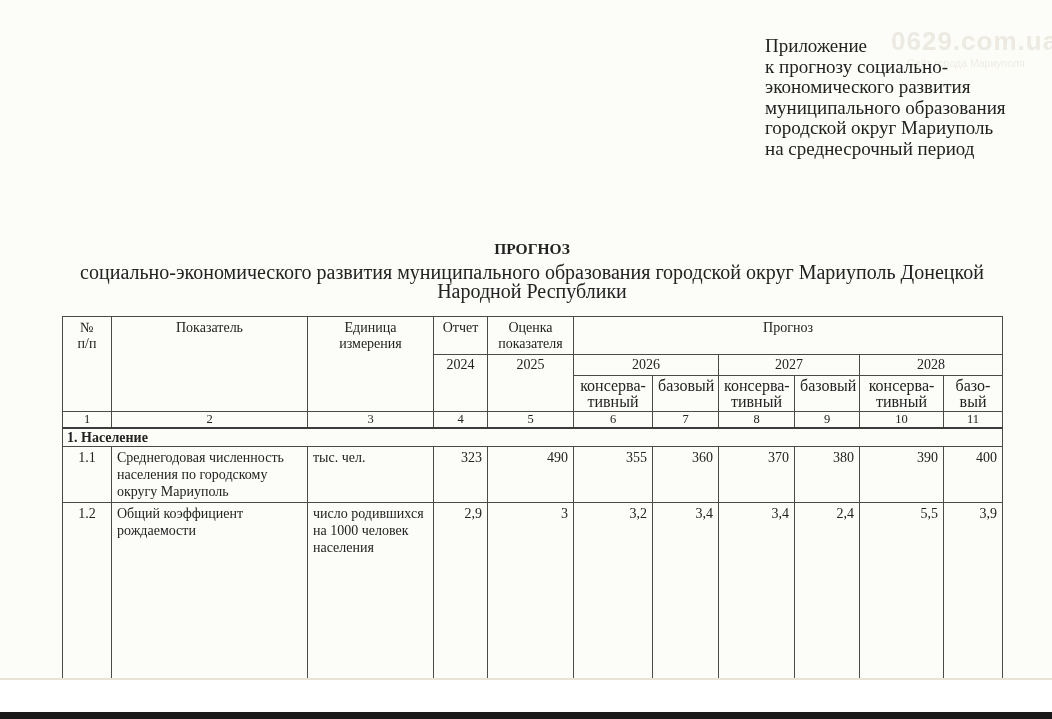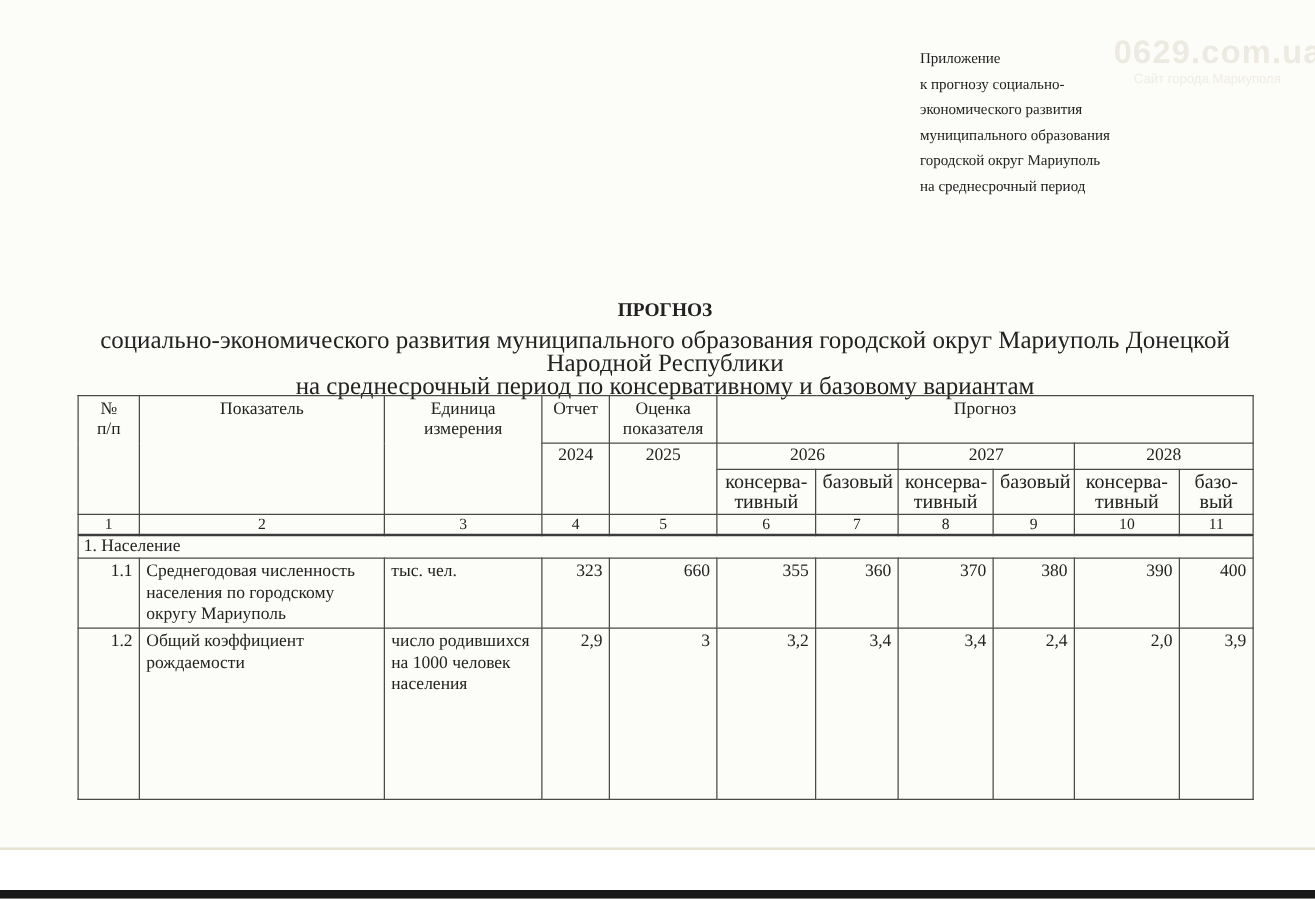--- a/index.html
+++ b/index.html
@@ -18,22 +18,22 @@
     color: #edeae1;
     font-family: "Liberation Sans", sans-serif;
     user-select: none;
     line-height: 1;
   }
   .wm-line1 { font-size: 26px; font-weight: bold; letter-spacing: 1px; }
   .wm-line2 { font-size: 10.5px; margin-top: 4px; padding-left: 16px; color: #efece4; }
 
   
   .appendix {
-    position: absolute; left: 736px; top: 36px;
-    font-size: 12px; line-height: 20.6px;
+    position: absolute; left: 765px; top: 36px;
+    font-size: 19px; line-height: 20.6px;
     white-space: nowrap;
   }
 
   
   .title-block {
     position: absolute; left: 62px; top: 240px; width: 940px;
     text-align: center;
   }
   .title-heading { font-size: 15.5px; font-weight: bold; margin: 0 0 5px 0; }
   .subtitle { font-size: 20px; line-height: 18.5px; margin: 0; }
@@ -52,23 +52,23 @@
     vertical-align: top;
     line-height: 17px;
     overflow: hidden;
   }
   .center { text-align: center; }
   .pre { white-space: pre-line; }
   .h-row1 td { line-height: 16px; padding-top: 3px; }
   .h-row2 td { line-height: 16px; padding-top: 2px; }
   .h-row3 td { font-size: 16px; line-height: 15.5px; padding-top: 2px; }
   .colnum-row td { font-size: 12.5px; line-height: 13px; padding: 1px 2px; text-align: center; }
-  .section-row td { font-weight: normal; line-height: 15px; padding: 1px 4px; border-top: 2px solid #3c3c3c; }
+  .section-row td { font-weight: bold; line-height: 15px; padding: 1px 4px; border-top: 2px solid #3c3c3c; }
   .val { text-align: right; vertical-align: middle; }
-  .rownum { text-align: right; }
+  .rownum { text-align: center; }
 
   
   .scan-bottom-strip { position: absolute; left: 0; top: 680px; width: 1052px; height: 32px; background: #ffffff; }
   .scan-line { position: absolute; left: 0; top: 678px; width: 1052px; height: 2px; background: #e7e4d3; }
   .bottom-bar { position: absolute; left: 0; top: 712px; width: 1052px; height: 7px; background: #191919; }
 </style>
 </head>
 <body>
 
 <div class="watermark">
@@ -81,21 +81,20 @@
   <div>к прогнозу социально-</div>
   <div>экономического развития</div>
   <div>муниципального образования</div>
   <div>городской округ Мариуполь</div>
   <div>на среднесрочный период</div>
 </div>
 
 <div class="title-block">
   <p class="title-heading">ПРОГНОЗ</p>
   <p class="subtitle">социально-экономического развития муниципального образования городской округ Мариуполь Донецкой Народной Республики</p>
-  <p class="subtitle">на среднесрочный период по консервативному и базовому вариантам</p>
 </div>
 
 <table class="main-table">
   <colgroup>
     <col style="width:49px">
       <col style="width:196px">
       <col style="width:126px">
     <col style="width:54px">
       <col style="width:86px">
     <col style="width:79px">
@@ -150,39 +149,39 @@
       <td>11</td>
     </tr>
     <tr class="section-row" style="height:17px">
       <td colspan="11">1. Население</td>
     </tr>
     <tr style="height:54px">
       <td class="rownum">1.1</td>
       <td>Среднегодовая численность населения по городскому округу Мариуполь</td>
       <td>тыс. чел.</td>
       <td class="val">323</td>
-      <td class="val">660</td>
+      <td class="val">490</td>
       <td class="val">355</td>
       <td class="val">360</td>
       <td class="val">370</td>
       <td class="val">380</td>
       <td class="val">390</td>
       <td class="val">400</td>
     </tr>
-    <tr style="height:137px">
+    <tr style="height:176px">
       <td class="rownum">1.2</td>
       <td>Общий коэффициент рождаемости</td>
       <td>число родившихся на 1000 человек населения</td>
       <td class="val">2,9</td>
       <td class="val">3</td>
       <td class="val">3,2</td>
       <td class="val">3,4</td>
       <td class="val">3,4</td>
       <td class="val">2,4</td>
-      <td class="val">2,0</td>
+      <td class="val">5,5</td>
       <td class="val">3,9</td>
     </tr>
   </tbody>
 </table>
 
 <div class="scan-bottom-strip"></div>
 <div class="scan-line"></div>
 <div class="bottom-bar"></div>
 
 </body></html>

